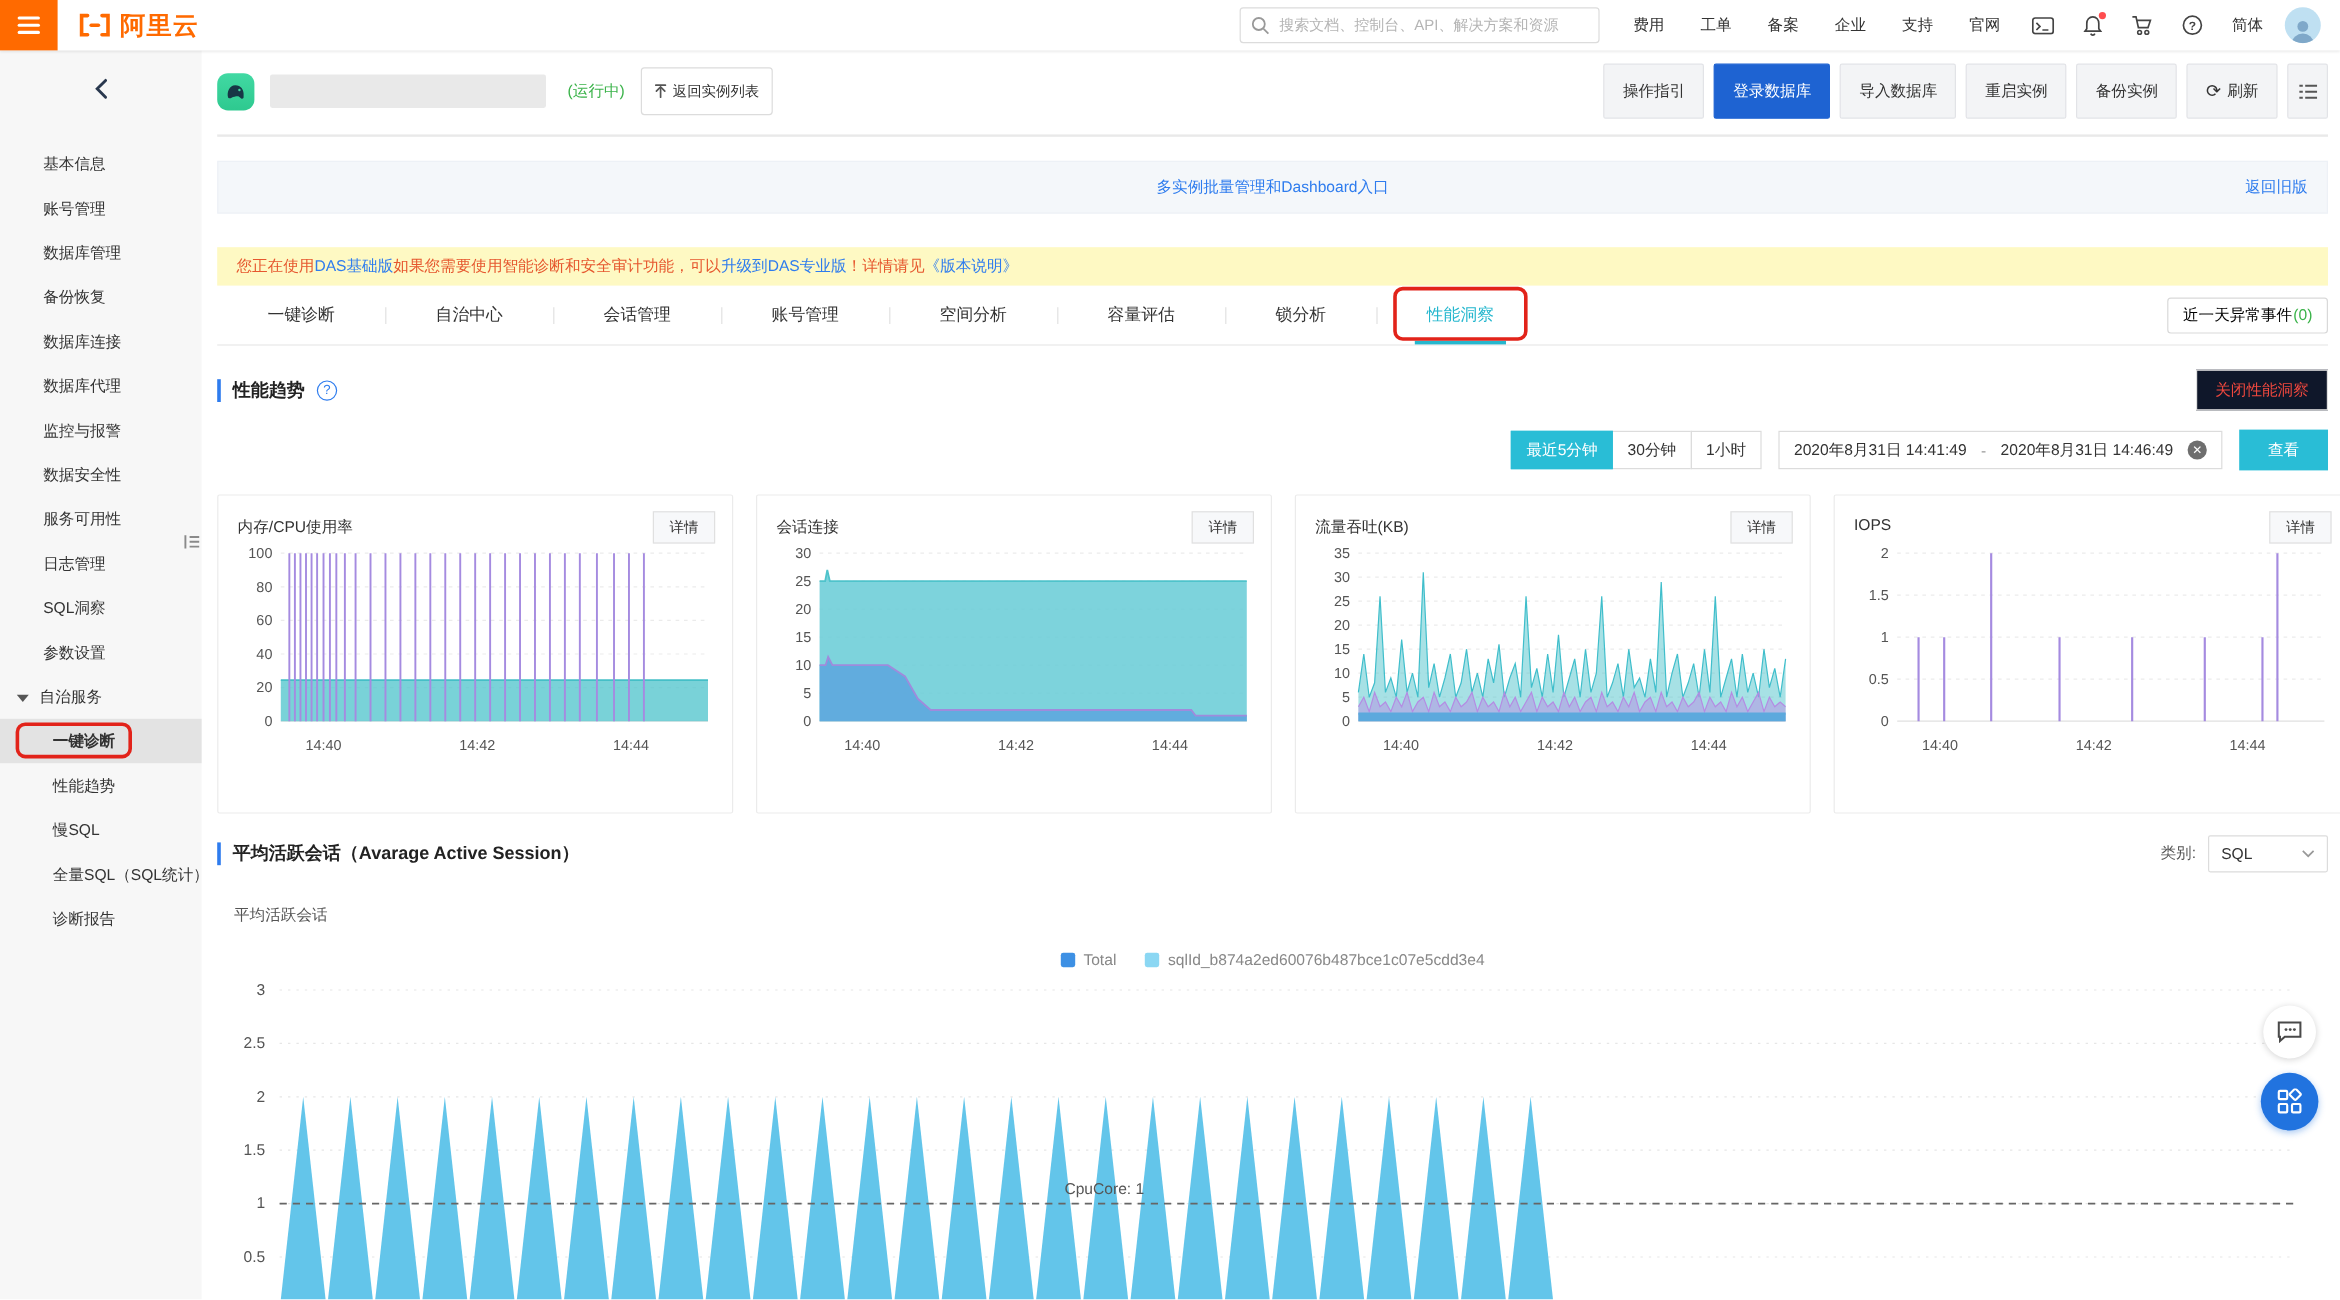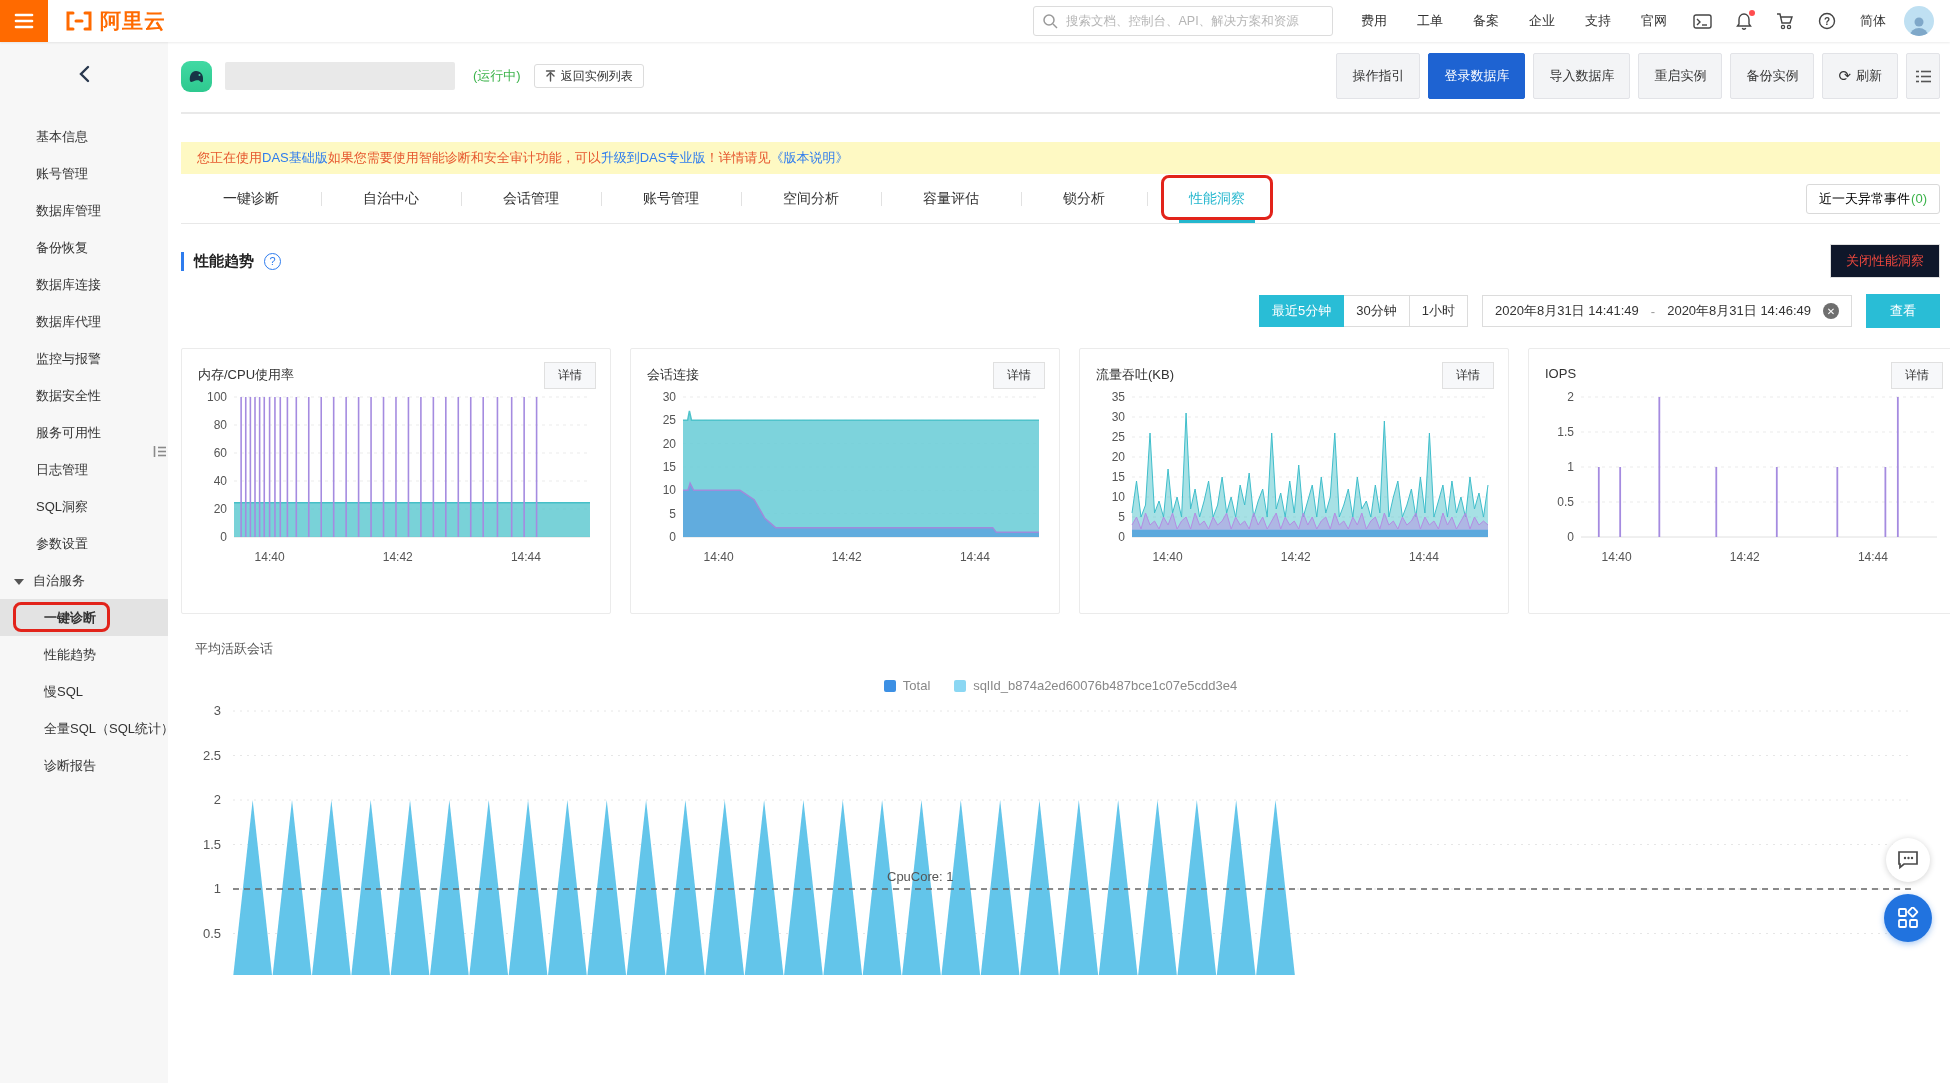--- a/index.html
+++ b/index.html
@@ -34,21 +34,21 @@
   .side-red-box { position:absolute; left:13px; top:3px; width:97px; height:30px; border:3px solid #E2231A; border-radius:8px; pointer-events:none; }
   .side-pin { position:absolute; right:1px; top:403px; cursor:pointer; }
 
   .main { flex:1; padding:0 10px 0 13px; position:relative; overflow:hidden; }
 
   
   .inst-header { display:flex; align-items:center; margin-top:14px; height:40px; }
   .inst-icon { width:31px; height:31px; border-radius:9px; background:linear-gradient(180deg,#41D9A3,#2EC98F); display:flex; align-items:center; justify-content:center; flex-shrink:0; }
   .inst-name-redacted { width:230px; height:28px; background:#E9E9E9; margin-left:13px; border-radius:2px; }
   .inst-status { color:#3BB34A; margin-left:18px; font-size:13px; }
-  .back-btn { margin-left:13px; height:24px; border:1px solid #DCDCDC; border-radius:3px; padding:0 10px; font-size:12px; display:flex; align-items:center; gap:5px; background:#fff; cursor:pointer; color:#333; }
+  .back-btn { margin-left:13px; height:40px; border:1px solid #DCDCDC; border-radius:3px; padding:0 10px; font-size:12px; display:flex; align-items:center; gap:5px; background:#fff; cursor:pointer; color:#333; }
   .inst-actions { margin-left:auto; display:flex; gap:8px; align-items:center; }
   .btn { height:46px; padding:0 15px; background:#F3F4F6; border:1px solid #E2E3E7; font-size:13px; border-radius:2px; cursor:pointer; color:#333; display:flex; align-items:center; gap:5px; font-family:inherit; }
   .btn.primary { background:#1E63D2; border-color:#1E63D2; color:#fff; }
   .btn.icon-only { width:34px; padding:0; justify-content:center; }
 
   .divider { height:2px; background:#E9E9E9; margin-top:16px; }
 
   
   .notice-bar { margin-top:20px; height:44px; background:#F4F7FA; border:1px solid #EDF1F6; display:flex; align-items:center; position:relative; }
   .notice-center { margin:0 auto; color:#2E7CEE; font-size:13px; cursor:pointer; }
@@ -272,20 +272,24 @@
                 <line x1="0" y1="11.5" x2="3" y2="11.5"></line>
                 <line x1="5" y1="11.5" x2="15" y2="11.5"></line>
               </g>
             </svg>
           </button>
         </div>
     </div>
 
     <div class="divider"></div>
 
+    <div class="notice-bar">
+      <span class="notice-center">多实例批量管理和Dashboard入口</span>
+      <span class="notice-right">返回旧版</span>
+    </div>
 
     <div class="upgrade-notice" id="upgrade-notice">
         <span style="color: rgb(230, 87, 46);">您正在使用</span>
         <span style="color: rgb(46, 124, 238);">DAS基础版</span>
         <span style="color: rgb(230, 87, 46);">如果您需要使用智能诊断和安全审计功能，可以</span>
         <span style="color: rgb(46, 124, 238);">升级到DAS专业版</span>
         <span style="color: rgb(230, 87, 46);">！详情请见</span>
         <span style="color: rgb(46, 124, 238);">《版本说明》</span>
       </div>
 
@@ -475,20 +479,32 @@
             <line x1="75.16" y1="148" x2="75.16" y2="78" stroke="#A58BE0" stroke-width="1.8"></line>
             <line x1="114.32000000000001" y1="148" x2="114.32000000000001" y2="8" stroke="#A58BE0" stroke-width="1.8"></line>
             <line x1="171.28" y1="148" x2="171.28" y2="78" stroke="#A58BE0" stroke-width="1.8"></line>
             <line x1="231.8" y1="148" x2="231.8" y2="78" stroke="#A58BE0" stroke-width="1.8"></line>
             <line x1="292.32" y1="148" x2="292.32" y2="78" stroke="#A58BE0" stroke-width="1.8"></line>
             <line x1="340.38" y1="148" x2="340.38" y2="78" stroke="#A58BE0" stroke-width="1.8"></line>
             <line x1="352.84000000000003" y1="148" x2="352.84000000000003" y2="8" stroke="#A58BE0" stroke-width="1.8"></line>
           </svg></div>
       </div>
 
+    <div class="aas-header">
+      <span class="section-title">平均活跃会话（Avarage Active Session）</span>
+      <div class="aas-right">
+        <span class="aas-cat-label">类别:</span>
+        <div class="aas-select">
+          <span>SQL</span>
+          <svg width="11" height="7" viewBox="0 0 11 7">
+              <polyline points="1,1 5.5,5.5 10,1" fill="none" stroke="#999" stroke-width="1.4"></polyline>
+            </svg>
+        </div>
+      </div>
+    </div>
 
     <div class="aas-ylabel">平均活跃会话</div>
 
     <div class="aas-legend" id="aas-legend">
         <div class="legend-item">
           <span class="legend-swatch" style="background: rgb(61, 144, 228);"></span>
           <span>Total</span>
         </div>
         <div class="legend-item">
           <span class="legend-swatch" style="background: rgb(139, 215, 243);"></span>

